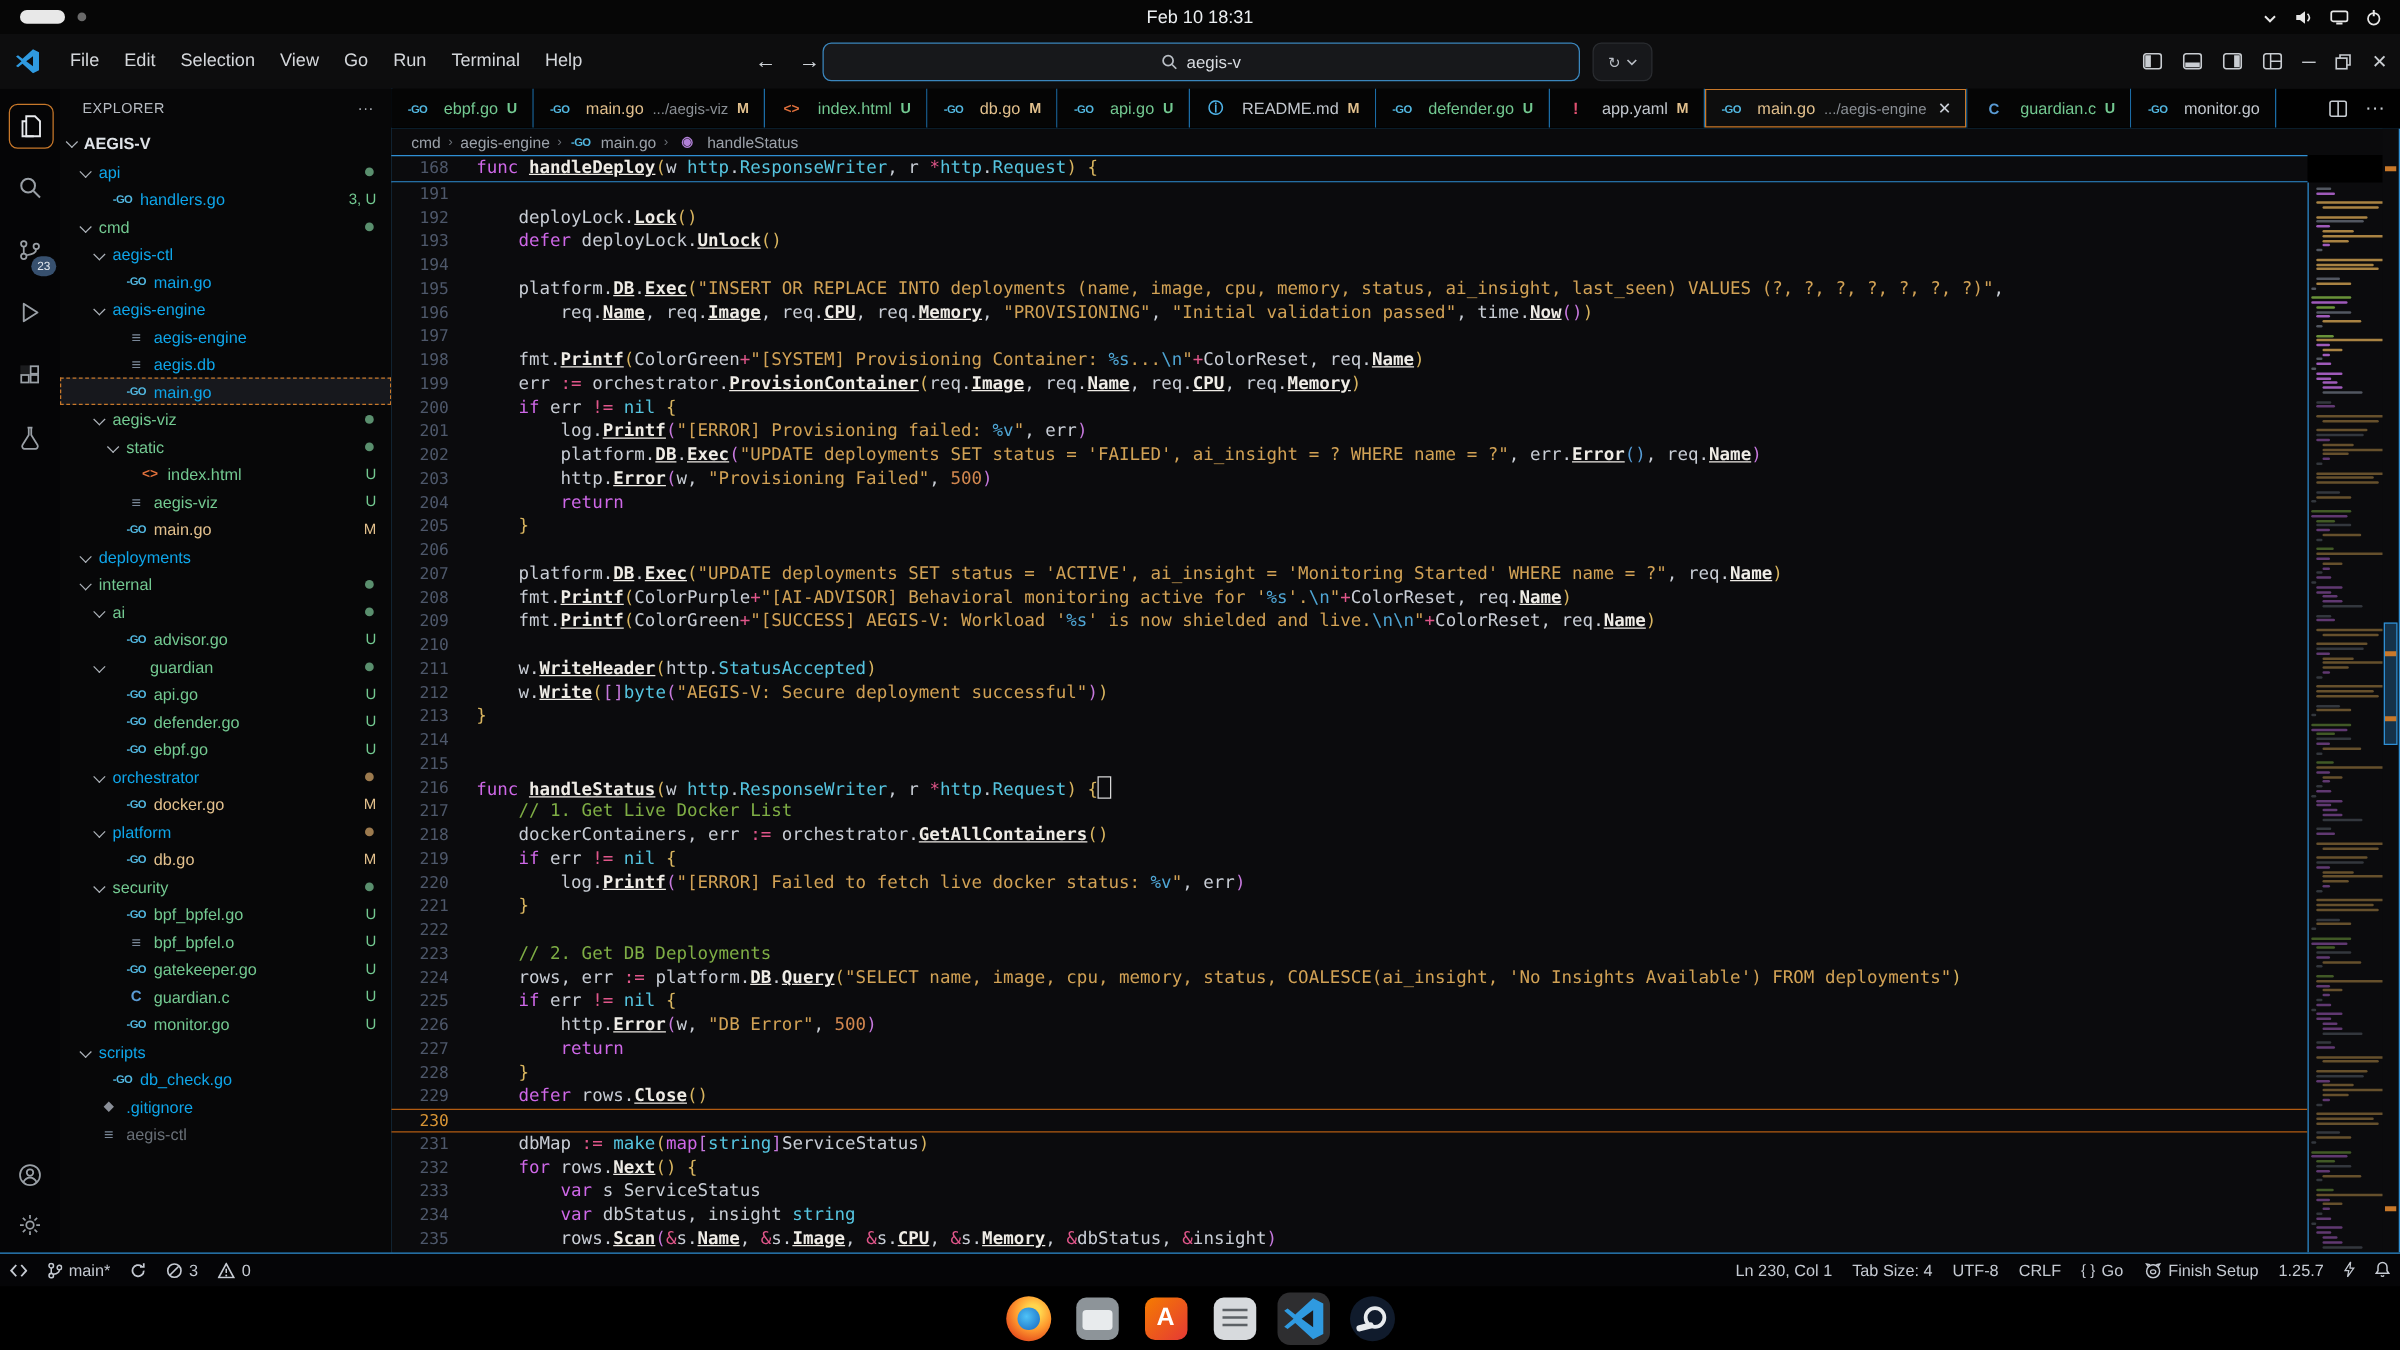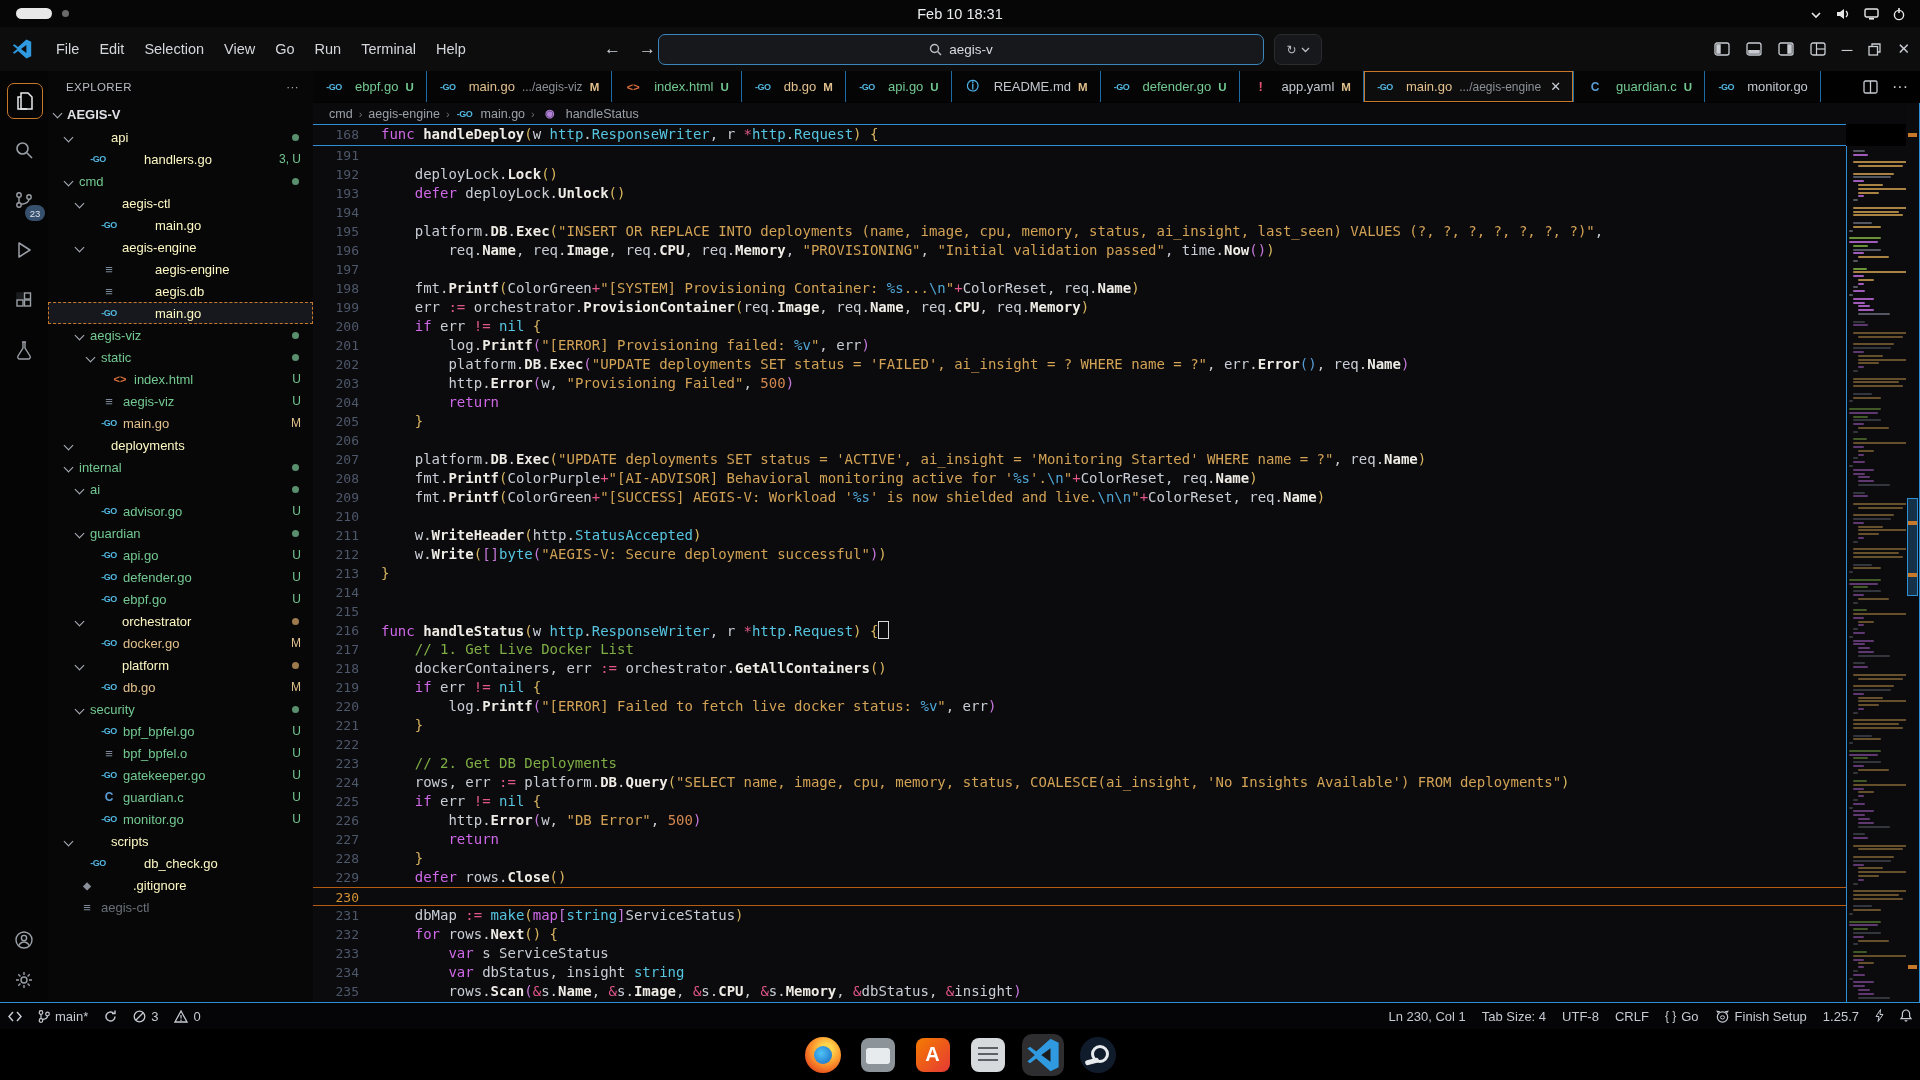--- a/index.html
+++ b/index.html
@@ -36,21 +36,21 @@
   #tree-root{height:23px;display:flex;align-items:center;gap:6px;padding-left:6px;font-weight:bold;font-size:13px;color:#dfe3e8;}
   .tree-row{height:22px;display:flex;align-items:center;font-size:13px;position:relative;}
   .tree-row .lbl{white-space:nowrap;}
   .tree-row.selected{background:#17181d;outline:1px dashed #c8782a;outline-offset:-1px;}
   .tree-badge{position:absolute;right:12px;font-size:12px;}
   .tree-dot{position:absolute;right:14px;width:7px;height:7px;border-radius:50%;}
   .chev{width:6px;height:6px;border-right:1.4px solid #aeb4bb;border-bottom:1.4px solid #aeb4bb;display:inline-block;flex:none;}
   .chev.down{transform:rotate(45deg);margin-top:-3px;}
   .chev.right{transform:rotate(-45deg);}
   .ficon{width:18px;flex:none;text-align:center;margin-right:5px;font-weight:bold;}
-  .c-default{color:#fef9c3;margin-left:32px;}.c-green{color:#73c991;}.c-orange{color:#e2c08d;}.c-dim{color:#697078;}
+  .c-default{color:#0ea5e9;}.c-green{color:#73c991;}.c-orange{color:#e2c08d;}.c-dim{color:#697078;}
   .sect{height:22px;border-top:1px solid #2f8fd4;display:flex;align-items:center;gap:7px;padding-left:8px;
         font-size:11.5px;font-weight:bold;letter-spacing:.4px;color:#cdd2d9;}
   
   #tabbar{left:313px;top:71px;width:1607px;height:32px;background:#010101;display:flex;border-bottom:1px solid #2f8fd4;}
   .tab{height:31px;display:flex;align-items:center;gap:7px;padding:0 12px;font-size:13px;border-right:1px solid #1b6ca6;background:#050505;white-space:nowrap;}
   .tab.active{background:#0d0d0d;box-shadow:inset 0 0 0 1px #c8782a;}
   .tab .path{color:#8b9096;font-size:12px;}
   .tab .badge{font-size:11.5px;font-weight:bold;}
   .tab .close{color:#c9ced6;font-size:13px;margin-left:2px;}
   #tab-actions{margin-left:auto;display:flex;align-items:center;gap:14px;padding:0 12px;color:#c6cbd1;}
@@ -59,21 +59,21 @@
               padding-left:16px;font-size:12.5px;color:#9ba1a9;box-sizing:border-box;}
   .bc-sep{color:#6c7178;font-size:11px;}
   
   #sticky{left:313px;top:124px;width:1533px;height:22px;background:#0b0b0d;border-top:1px solid #2f8fd4;border-bottom:1px solid #2f8fd4;box-sizing:border-box;}
   #code{left:313px;top:146px;width:1533px;height:856px;background:#0b0b0d;overflow:hidden;}
   .line{height:19px;line-height:19px;display:flex;white-space:pre;font-family:"DejaVu Sans Mono",monospace;font-size:14px;}
   .line .num{flex:none;width:46px;text-align:right;padding-right:22px;color:#4e586b;font-size:13px;}
   .line .code{white-space:pre;}
   .line.current{border-top:1px solid #b35c12;border-bottom:1px solid #b35c12;height:19px;box-sizing:border-box;}
   .line.current .num{color:#d79435;}
-  .tk-d{color:#c9ced6;} .tk-k{color:#cf68e8;} .tk-f{color:#efece6;font-weight:bold;}
+  .tk-d{color:#c9ced6;} .tk-k{color:#cf68e8;} .tk-f{color:#efece6;font-weight:bold;text-decoration:underline;}
   .tk-t{color:#56c5e0;} .tk-s{color:#d2a255;} .tk-e{color:#4fa6d5;} .tk-n{color:#d2874f;}
   .tk-c{color:#7fae45;} .tk-o{color:#e0568a;}
   .tk-p1{color:#d9b55f;} .tk-p2{color:#c678dd;} .tk-p3{color:#569cd6;}
   .tk-cur{display:inline-block;width:9px;height:16px;border:1px solid #d8d8d8;vertical-align:-3px;}
   
   #minimap{left:1846px;top:146px;width:60px;height:856px;background:#0b0b0d;border-left:1px solid #2f8fd4;overflow:hidden;}
   .mm-bar{height:2px;margin-bottom:1.8px;border-radius:1px;}
   #scrollbar{left:1906px;top:103px;width:14px;height:899px;background:#0b0b0d;border-right:1px solid #2f8fd4;box-sizing:border-box;}
   #sb-thumb{position:absolute;left:1px;width:11px;background:rgba(47,143,212,.30);border:1px solid #2f8fd4;box-sizing:border-box;}
   .ov-mark{position:absolute;left:2px;width:9px;height:4px;background:#c8782a;}
@@ -336,21 +336,21 @@
           <span class="chev down" style="margin: 0px 7px 0px 0px;"></span>
           <span class="lbl c-green">ai</span>
           <span class="tree-dot" style="background: rgb(90, 143, 110);"></span>
         </div>
         <div class="tree-row" style="padding-left: 39px;">
           <span style="width: 13px; flex: 0 0 auto;"></span>
           <span class="ficon" style="color: rgb(82, 183, 224); font-size: 9px; letter-spacing: -0.5px;">-GO</span>
           <span class="lbl c-green">advisor.go</span>
           <span class="tree-badge" style="color: rgb(115, 201, 145);">U</span>
         </div>
-        <div class="tree-row" style="padding-left: 28px;">
+        <div class="tree-row" style="padding-left: 28px; gap: 30px;">
           <span class="chev down" style="margin: 0px 7px 0px 0px;"></span>
           <span class="lbl c-green">guardian</span>
           <span class="tree-dot" style="background: rgb(90, 143, 110);"></span>
         </div>
         <div class="tree-row" style="padding-left: 39px;">
           <span style="width: 13px; flex: 0 0 auto;"></span>
           <span class="ficon" style="color: rgb(82, 183, 224); font-size: 9px; letter-spacing: -0.5px;">-GO</span>
           <span class="lbl c-green">api.go</span>
           <span class="tree-badge" style="color: rgb(115, 201, 145);">U</span>
         </div>

